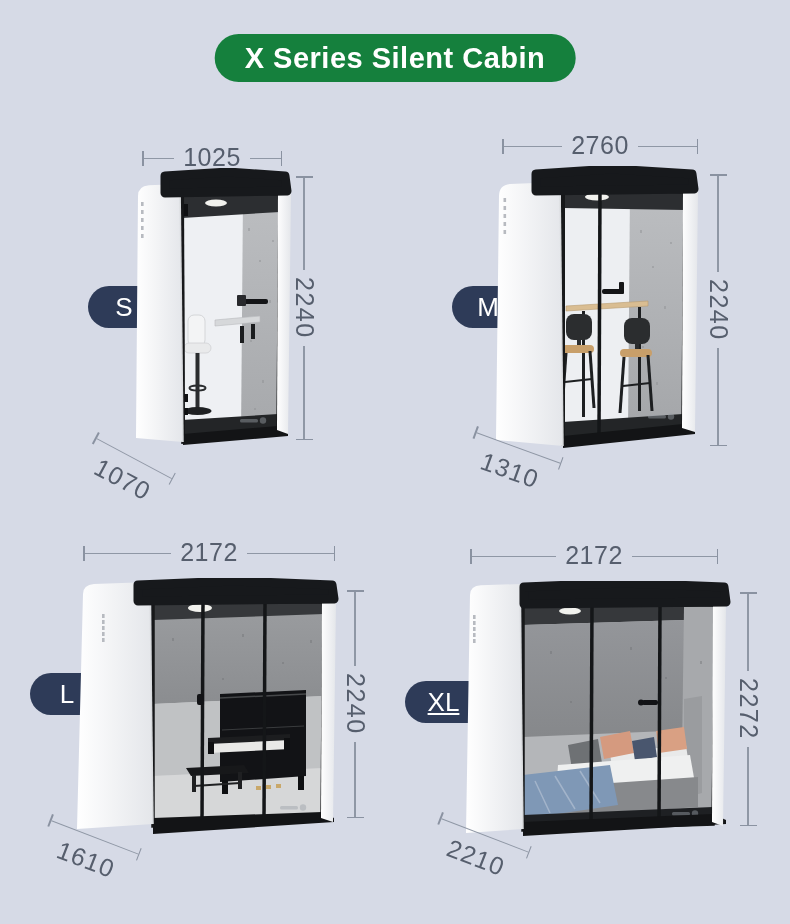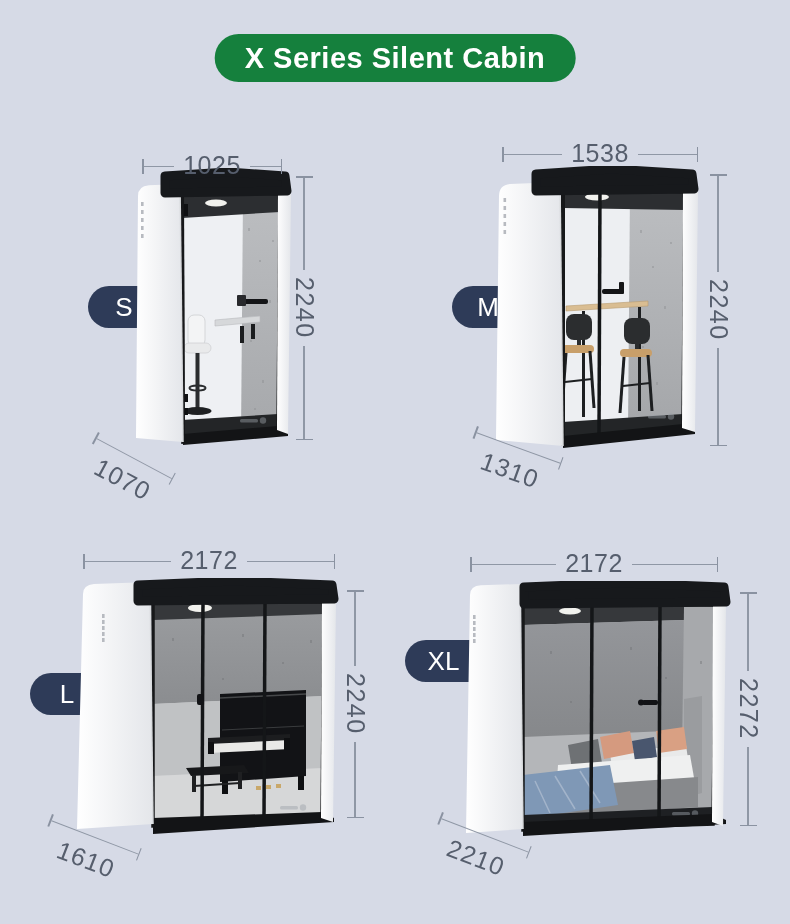--- a/index.html
+++ b/index.html
@@ -17,21 +17,21 @@
   .size-pill {
     position:absolute; height:42px; background:#2e3b58; color:#ffffff;
     border-radius:21px; display:flex; align-items:center; justify-content:center;
     font-size:26px; z-index:1;
   }
   .cabin { position:absolute; z-index:2; }
   
   .dim-w { position:absolute; display:flex; align-items:center; color:#565e6d; z-index:3; }
   .dim-w .tick { width:1.5px; height:15px; background:#8a92a1; }
   .dim-w .line { flex:1; height:1.5px; background:#8f97a5; }
-  .dim-w .val { font-size:25px; margin:12px 9px; letter-spacing:0.5px; white-space:nowrap; transform:translateY(-1px); }
+  .dim-w .val { font-size:25px; margin:4px 9px; letter-spacing:0.5px; white-space:nowrap; transform:translateY(-1px); }
   
   .dim-h { position:absolute; width:24px; display:flex; flex-direction:column; align-items:center; color:#565e6d; z-index:3; }
   .dim-h .tick { height:1.5px; width:17px; background:#8a92a1; }
   .dim-h .line { width:1.5px; flex:1; background:#8f97a5; }
   .dim-h .val { font-size:25px; margin:7px 0; letter-spacing:1.5px; writing-mode:vertical-rl; white-space:nowrap; }
   
   .dim-d { position:absolute; transform-origin:left top; color:#565e6d; z-index:3; }
   .dim-d .rule { display:flex; align-items:center; }
   .dim-d .rule .tick { width:1.5px; height:13px; background:#8a92a1; }
   .dim-d .rule .line { flex:1; height:1.5px; background:#8f97a5; }
@@ -135,21 +135,21 @@
       <span class="tick"></span>
       <span class="line"></span>
       <span class="tick"></span>
     </div>
     <div class="val">1070</div>
   </div>
 
   <div class="dim-w" style="left:502px; top:128px; width:196px;">
     <span class="tick"></span>
     <span class="line"></span>
-    <span class="val">1538</span>
+    <span class="val">2760</span>
     <span class="line"></span>
     <span class="tick"></span>
   </div>
 
   <div class="size-pill" style="left:452px; top:286px; width:72px; padding-right:24px;">
     <span>M</span>
   </div>
 
   <svg class="cabin" style="left:490px; top:166px;" width="214" height="292" viewBox="0 0 214 292">
     <defs>
@@ -339,21 +339,21 @@
   </div>
 
   <div class="dim-w" style="left:470px; top:538px; width:248px;">
     <span class="tick"></span>
     <span class="line"></span>
     <span class="val">2172</span>
     <span class="line"></span>
     <span class="tick"></span>
   </div>
 
-  <div class="size-pill" style="left:405px; top:640px; width:77px; padding-right:22px;">
+  <div class="size-pill" style="left:405px; top:681px; width:77px; padding-right:22px;text-decoration:underline;">
     <span>XL</span>
   </div>
 
   <svg class="cabin" style="left:460px; top:581px;" width="272" height="257" viewBox="0 0 272 257">
     <defs>
       <linearGradient id="xw" x1="0" y1="0" x2="1" y2="0">
         <stop offset="0" stop-color="#ffffff"></stop>
           <stop offset="1" stop-color="#e4e6ea"></stop>
       </linearGradient>
       <linearGradient id="xf" x1="0" y1="0" x2="0" y2="1">

